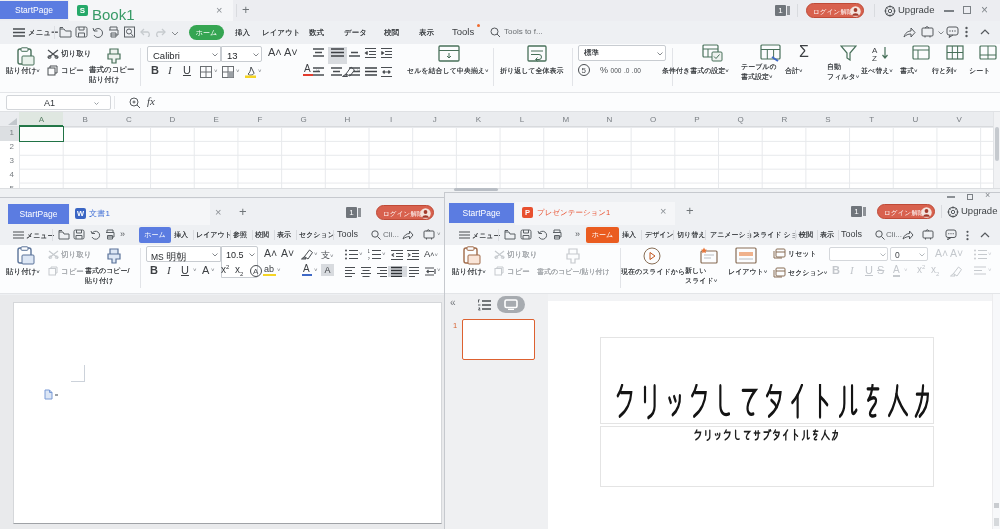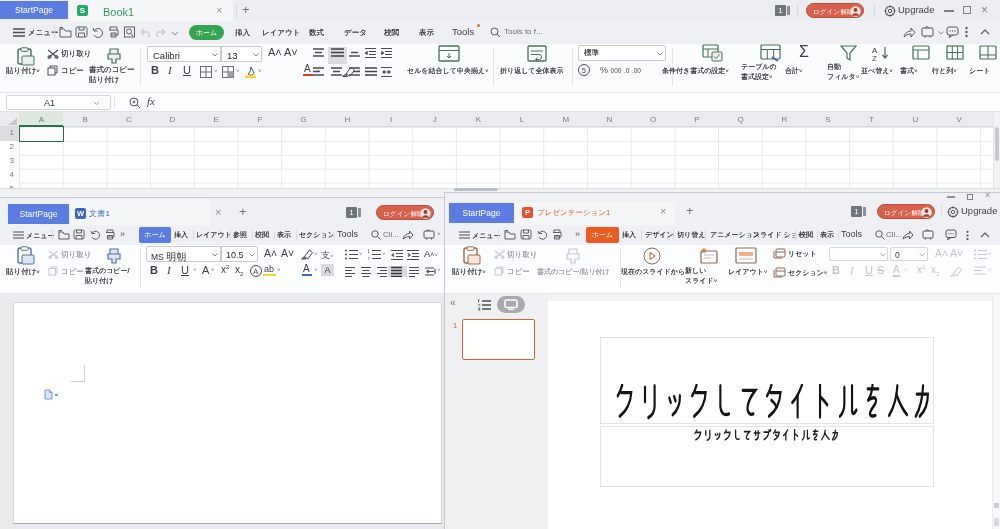--- a/index.html
+++ b/index.html
@@ -79,21 +79,21 @@
       </symbol>
 </defs>
   </svg>
 
 <div class="ab" id="xls" style="left:0;top:0;width:1000px;height:197px;background:#eef0f3">
 
   <div class="ab" style="left:0;top:0;width:1000px;height:21px;background:#ecEDf1"></div>
   <div class="ab" style="left:69px;top:0;width:164px;height:21px;background:#f5f6f8"></div>
   <div class="ab ctr" style="left:0;top:1px;width:68px;height:18px;background:#5b7ce1;color:#fff;font-size:8.5px">StartPage</div>
   <div class="ab ctr" style="left:77px;top:5px;width:11px;height:11px;background:#26a969;border-radius:2px;color:#fff;font-size:8px;font-weight:bold">S</div>
-  <div class="ab" style="left:103px;top:6px;font-size:11px;color:#379a66">Book1</div>
+  <div class="ab" style="left:92px;top:6px;font-size:15px;color:#379a66">Book1</div>
   <div class="ab" style="left:216px;top:4px;font-size:11px;color:#8a8f94">×</div>
   <div class="ab" style="left:236px;top:4px;width:1px;height:13px;background:#d9dbdf"></div>
   <div class="ab" style="left:242px;top:2px;font-size:13px;color:#6f7478">+</div>
   <div class="ab ctr" style="left:775px;top:5px;width:11px;height:11px;background:#70757b;color:#fff;font-size:8px;border-radius:1px">1</div>
   <div class="ab" style="left:787px;top:6px;width:3px;height:9px;background:#8d9196"></div>
   <div class="ab" style="left:797px;top:4px;width:1px;height:13px;background:#d9dbdf"></div>
   <div class="ab" id="pill1" style="left:806px;top:3px">
       <div style="position:absolute;left:0;top:0;width:58px;height:15px;background:#d8614e;border:1px solid #bf4a37;border-radius:8px">
         <div style="position:absolute;left:6px;top:3.5px;font-size:6.5px;color:#fff;letter-spacing:0.2px;white-space:nowrap">ログイン解除</div>
         <svg style="position:absolute;left:43px;top:1.5px;display:block" width="11" height="11">
@@ -517,21 +517,21 @@
         <path d="M6 8V3h8v5M4 8h12v5h-4v4h-4v-4H4z" fill="#dde7f5" stroke="#5a7399" stroke-width="1.2"></path>
       </svg>
     <div class="ab lblc" style="left:85px;top:21px;width:60px;font-size:7px">書式のコピー/<br>貼り付け</div>
     <div class="vdiv ab" style="left:140px;top:3px;height:40px"></div>
     <div class="ab" style="left:146px;top:1px;width:75px;height:16px;background:#fff;border:1px solid #c8ccd1;border-radius:2px 0 0 2px">
       <div class="ab" style="left:4px;top:3px;font-size:8.5px;color:#26292c">MS <span style="font-size:10px">明朝</span></div>
       <svg class="ab" style="left:65px;top:6px" width="6" height="4">
           <path d="M0.5 0.5l2.5 2.5L5.5 0.5" fill="none" stroke="#85898d"></path>
         </svg>
     </div>
-    <div class="ab" style="left:221px;top:1px;width:37px;height:16px;background:#fff;border:1px solid #c8ccd1;border-radius:0 2px 2px 0">
+    <div class="ab" style="left:221px;top:1px;width:37px;height:32px;background:#fff;border:1px solid #c8ccd1;border-radius:0 2px 2px 0">
       <div class="ab" style="left:4px;top:3px;font-size:9px;color:#26292c">10.5</div>
       <svg class="ab" style="left:27px;top:6px" width="6" height="4">
           <path d="M0.5 0.5l2.5 2.5L5.5 0.5" fill="none" stroke="#85898d"></path>
         </svg>
     </div>
     <div class="ab" style="left:264px;top:2px;font-size:10.5px;color:#3d4044">A˄</div>
     <div class="ab" style="left:281px;top:2px;font-size:10.5px;color:#3d4044">A˅</div>
     <svg class="ab" style="left:300px;top:3px" width="13" height="12">
         <path d="M4.5 8.5L9.5 2l3 2.5L8 11z" fill="none" stroke="#4a4e52"></path>
         <path d="M4.5 8.5L1.5 11h4.5z" fill="#8d9196" stroke="#4a4e52"></path>

